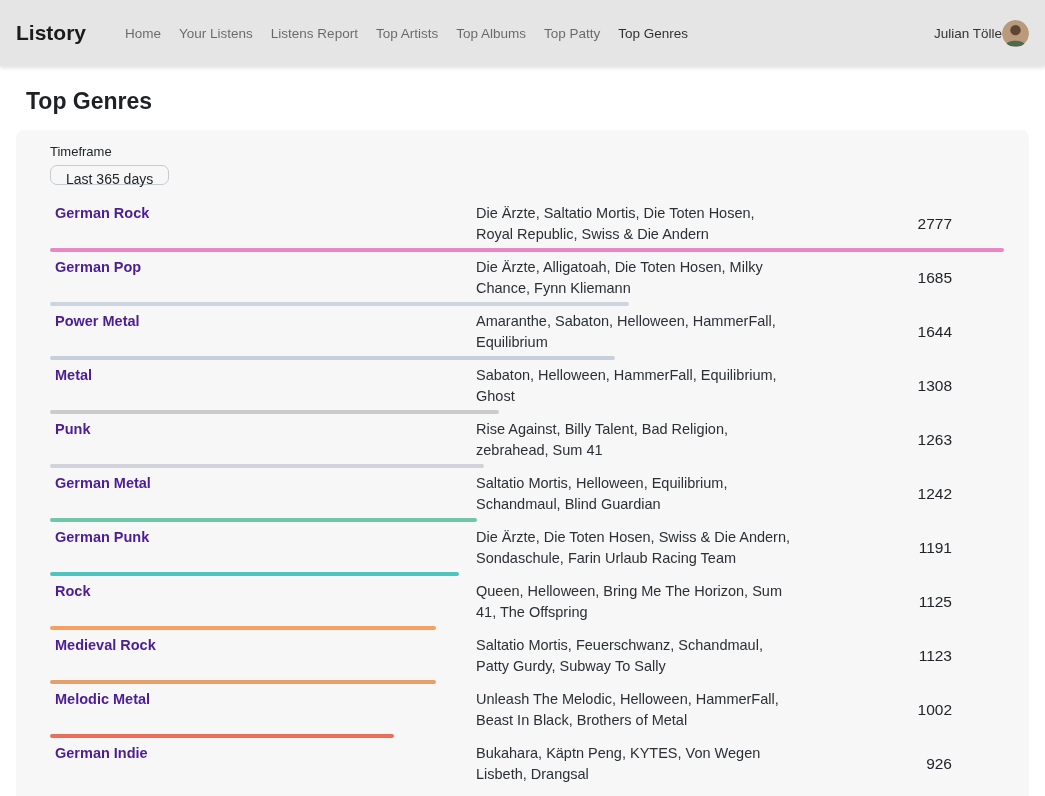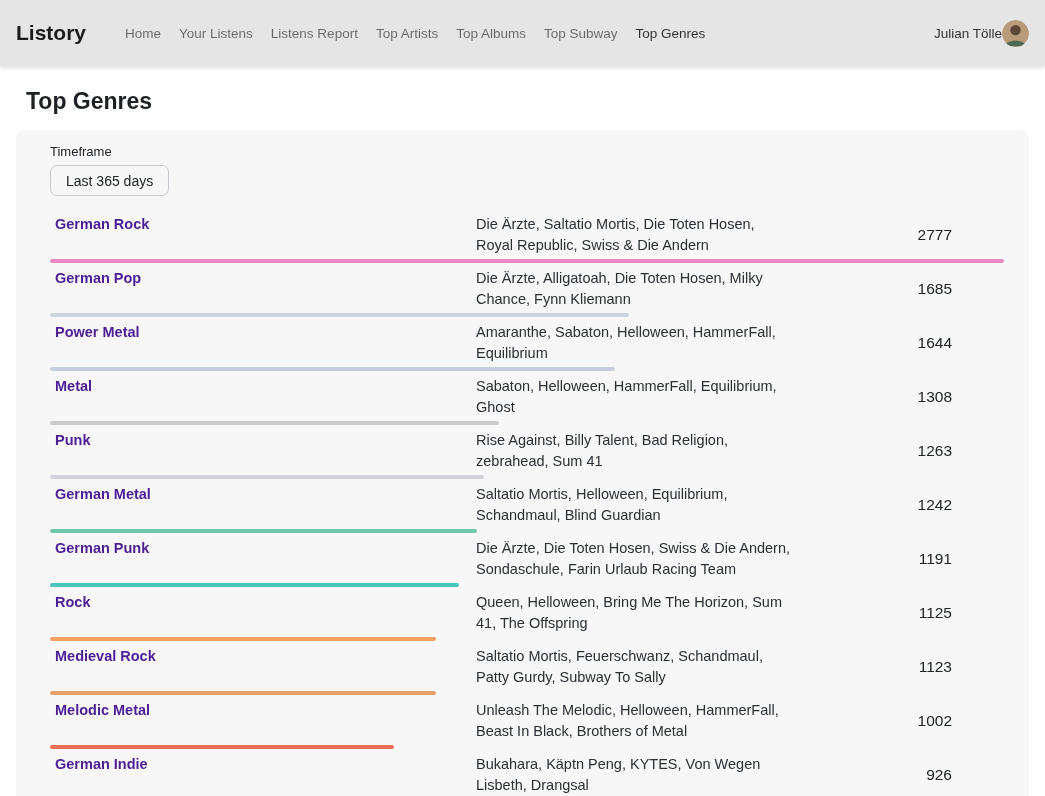--- a/index.html
+++ b/index.html
@@ -71,21 +71,21 @@
   
   .tf-label { display: block; font-size: 13px; color: #212529; margin-bottom: 6px; }
   .tf-button {
     font-family: inherit;
     font-size: 14px;
     color: #212529;
     background: transparent;
     border: 1px solid #c6cbd1;
     border-radius: 7px;
     padding: 6px 15px;
-    height: 31px;
+    height: 20px;
     line-height: 1;
     cursor: pointer;
     margin-bottom: 13px;
   }
 
   
   .genre-table { width: 100%; }
   .genre-row {
     position: relative;
     display: flex;
@@ -130,21 +130,21 @@
 <body>
 
 <header class="navbar">
   <div class="brand">Listory</div>
   <nav class="nav-links">
       <a href="#" class="nav-link">Home</a>
       <a href="#" class="nav-link">Your Listens</a>
       <a href="#" class="nav-link">Listens Report</a>
       <a href="#" class="nav-link">Top Artists</a>
       <a href="#" class="nav-link">Top Albums</a>
-      <a href="#" class="nav-link">Top Subway</a>
+      <a href="#" class="nav-link">Top Patty</a>
       <a href="#" class="nav-link active">Top Genres</a>
     </nav>
   <div class="nav-right">
     <span class="user-name">Julian Tölle</span>
     <span class="avatar">
       <svg viewBox="0 0 32 32">
         <circle cx="16" cy="16" r="16" fill="#b99a7b"></circle>
         <circle cx="16" cy="12" r="6.2" fill="#5f4634"></circle>
         <path d="M3.5 31c2-8.5 23-8.5 25 0 z" fill="#4a6a52"></path>
       </svg>

